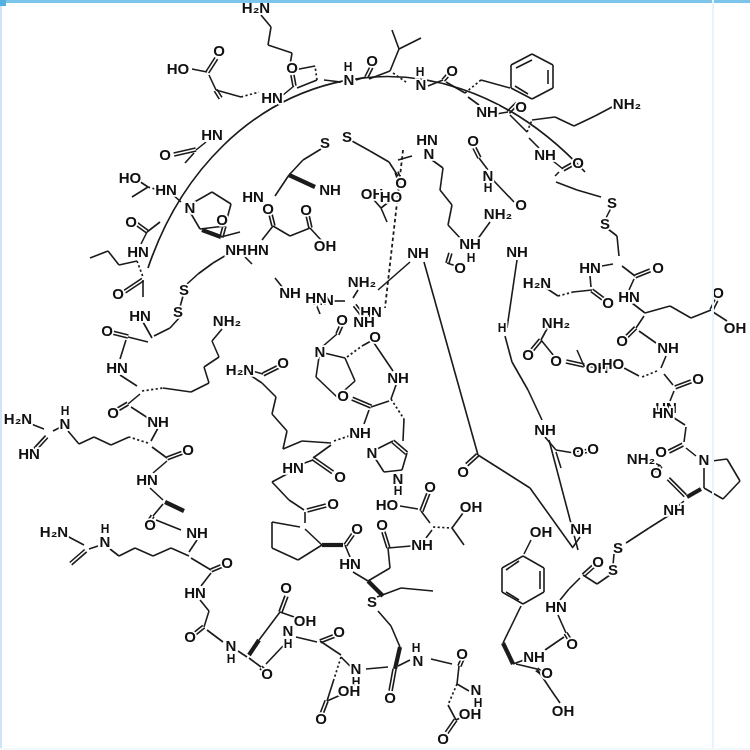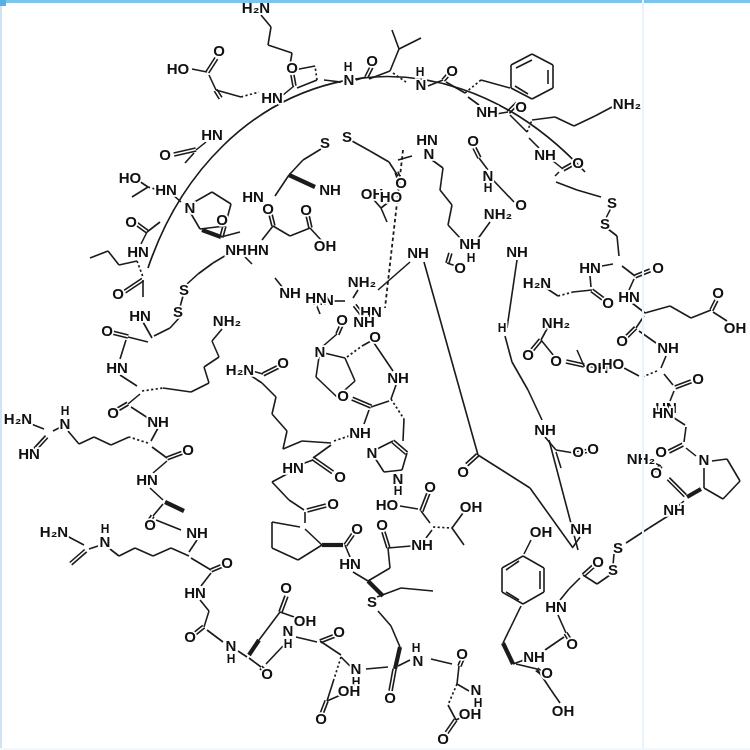--- a/index.html
+++ b/index.html
@@ -1,18 +1,18 @@
 <!DOCTYPE html>
 <html><head>
 <meta charset="utf-8">
 <style>
   html,body{margin:0;padding:0;}
   body{width:750px;height:750px;background:#ffffff;overflow:hidden;
        font-family:"Liberation Sans", sans-serif;}
-  .screen{position:relative;width:644px;height:750px;background:#ffffff;text-align:center;}
+  .screen{position:relative;width:714px;height:750px;background:#ffffff;text-align:center;}
   .frame-top{position:absolute;left:0;top:0;width:750px;height:3px;}
   .frame-left{position:absolute;left:0;top:0;width:2px;height:750px;}
   .frame-right{position:absolute;right:0;top:0;width:2px;height:750px;}
   .frame-bottom{position:absolute;left:0;bottom:0;width:750px;height:2px;}
   .frame-corner{position:absolute;left:0;top:0;width:6px;height:6px;}
   svg#mol{position:absolute;left:0;top:0;}
   svg#mol text{font-family:"Liberation Sans", sans-serif;font-weight:bold;
                paint-order:stroke;stroke:#ffffff;stroke-width:3.5px;
                text-anchor:middle;}
 </style>

